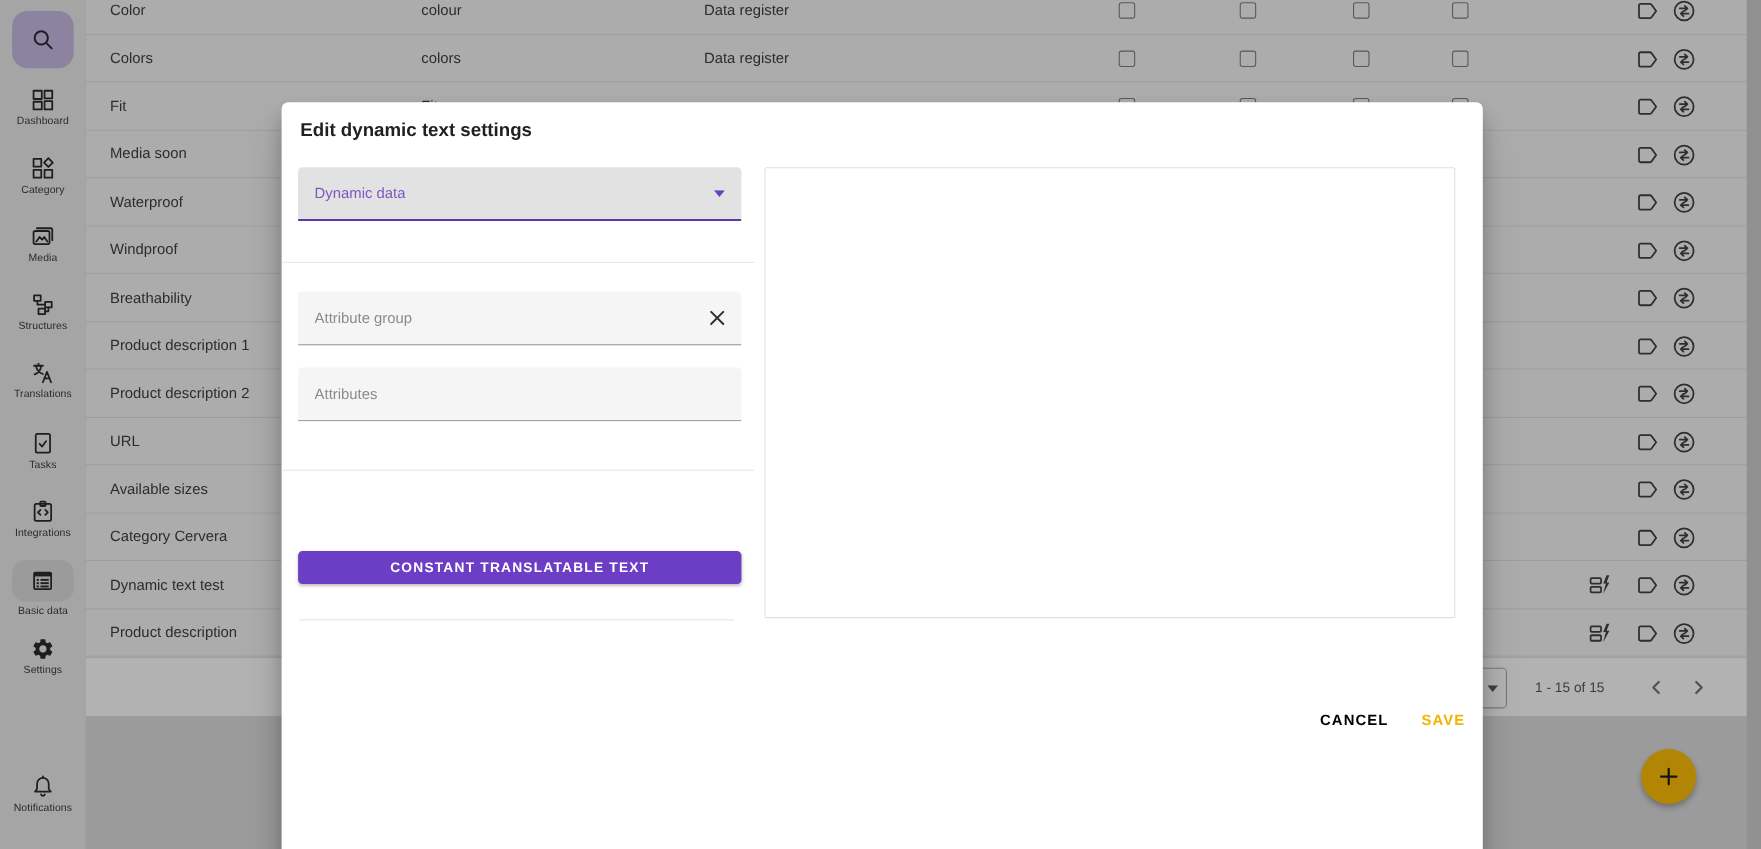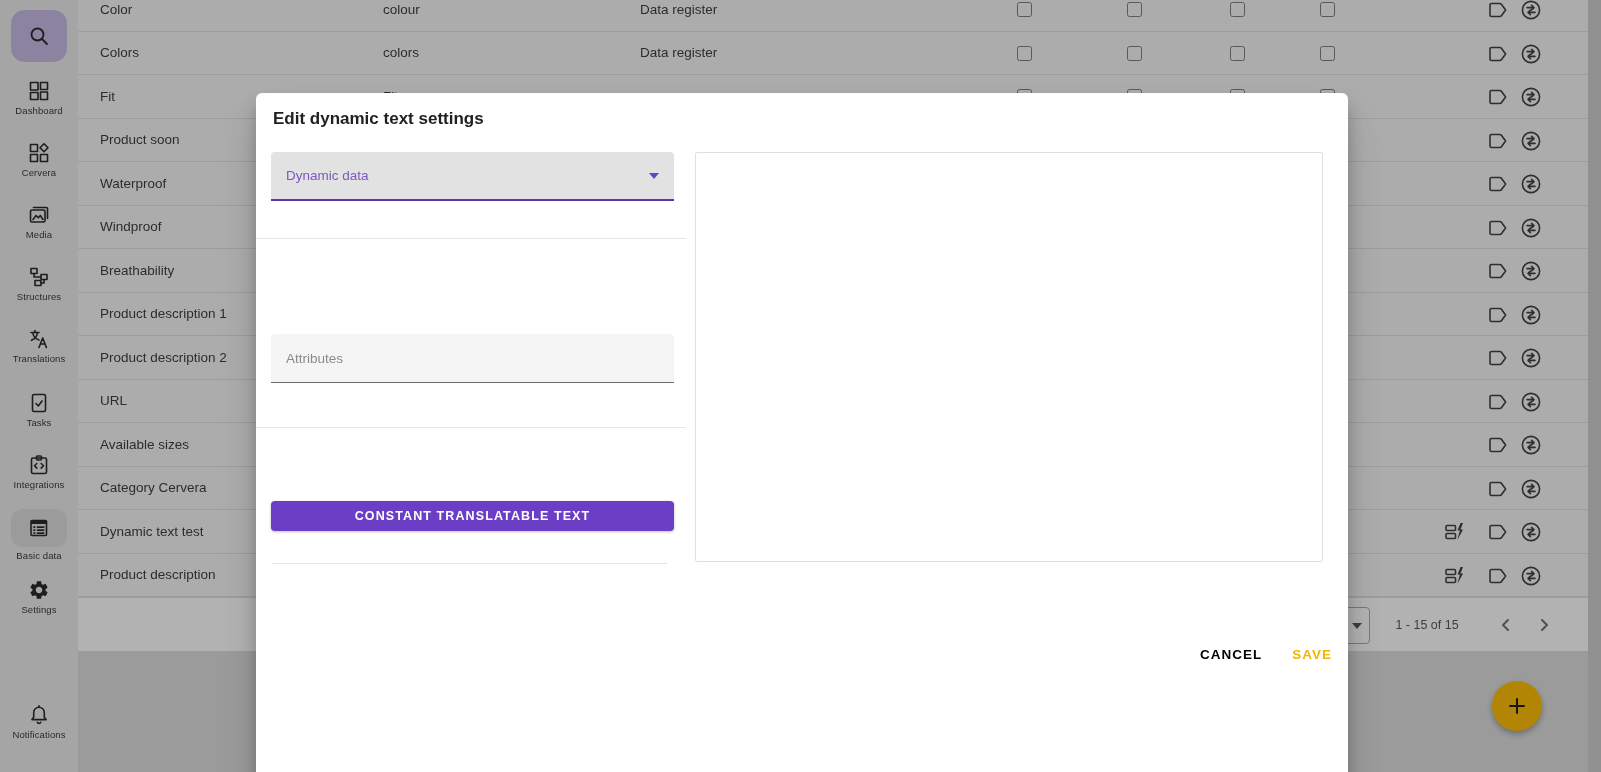--- a/index.html
+++ b/index.html
@@ -150,21 +150,21 @@
         <span class="ric ric-sync">
           <svg class="ric-svg" width="22" height="22" viewBox="0 0 22 22">
             <circle cx="11" cy="11" r="8.6"></circle>
             <path d="M7,8.6 h6.6 M11.6,6.4 l2.4,2.2 -2.4,2.2"></path>
             <path d="M15,13.4 h-6.6 M10.4,11.2 L8,13.4 l2.4,2.2"></path>
           </svg>
         </span>
       </div>
 
       <div class="trow">
-        <span class="cell c-name">Product soon</span>
+        <span class="cell c-name">Media soon</span>
         <span class="cell c-slug"></span>
         <span class="cell c-type"></span>
         <span class="cb cb1"></span>
         <span class="cb cb2"></span>
         <span class="cb cb3"></span>
         <span class="cb cb4"></span>
 
         <span class="ric ric-label">
           <svg class="ric-svg" width="22" height="22" viewBox="0 0 22 22">
             <path d="M3,6 a1.5,1.5 0 0 1 1.5,-1.5 h8.3 a2,2 0 0 1 1.6,0.8 l4.2,5.7 -4.2,5.7 a2,2 0 0 1 -1.6,0.8 H4.5 A1.5,1.5 0 0 1 3,16 z"></path>
@@ -463,21 +463,21 @@
 
     <div class="nav-item" style="top:134px">
       <span class="ic">
         <svg class="sic" width="22" height="22" viewBox="0 0 22 22">
           <rect x="2.5" y="2.5" width="7" height="7"></rect>
             <rect x="2.5" y="12.5" width="7" height="7"></rect>
           <rect x="12.5" y="12.5" width="7" height="7"></rect>
           <path d="M16,1.8 l4,4 -4,4 -4,-4 z"></path>
         </svg>
         </span>
-      <span class="lbl">Cervera</span>
+      <span class="lbl">Category</span>
     </div>
 
     <div class="nav-item" style="top:196px">
       <span class="ic">
         <svg class="sic" width="22" height="22" viewBox="0 0 22 22">
           <path d="M5.5,3.5 H18.2 a1.3,1.3 0 0 1 1.3,1.3 V14.5"></path>
           <rect x="2.5" y="6" width="14.5" height="12" rx="1.5"></rect>
           <polyline points="5,15.5 8,11.5 10.3,13.8 12.3,11.5 15,15.5"></polyline>
         </svg>
         </span>
@@ -583,20 +583,28 @@
 
     <div class="m-select">
       <span class="val">Dynamic data</span>
       <svg width="10" height="6" viewBox="0 0 10 6">
         <path d="M0,0 h10 l-5,6 z" fill="#6C3EC5"></path>
       </svg>
     </div>
 
     <div class="m-divider d1"></div>
 
+    <div class="m-field f-ag">
+      <input value="" placeholder="Attribute group" style="">
+      <span class="f-clear">
+        <svg width="18" height="18" viewBox="0 0 18 18">
+          <path d="M3.5,3.5 L14.5,14.5 M14.5,3.5 L3.5,14.5" stroke="#2F2F2F" stroke-width="1.8" stroke-linecap="round"></path>
+        </svg>
+      </span>
+    </div>
 
     <div class="m-field f-attr">
       <input value="" placeholder="Attributes" style="">
     </div>
 
     <div class="m-divider d2"></div>
 
     <button class="m-btn b2">CONSTANT TRANSLATABLE TEXT</button>
 
     <div class="m-divider d3"></div>

